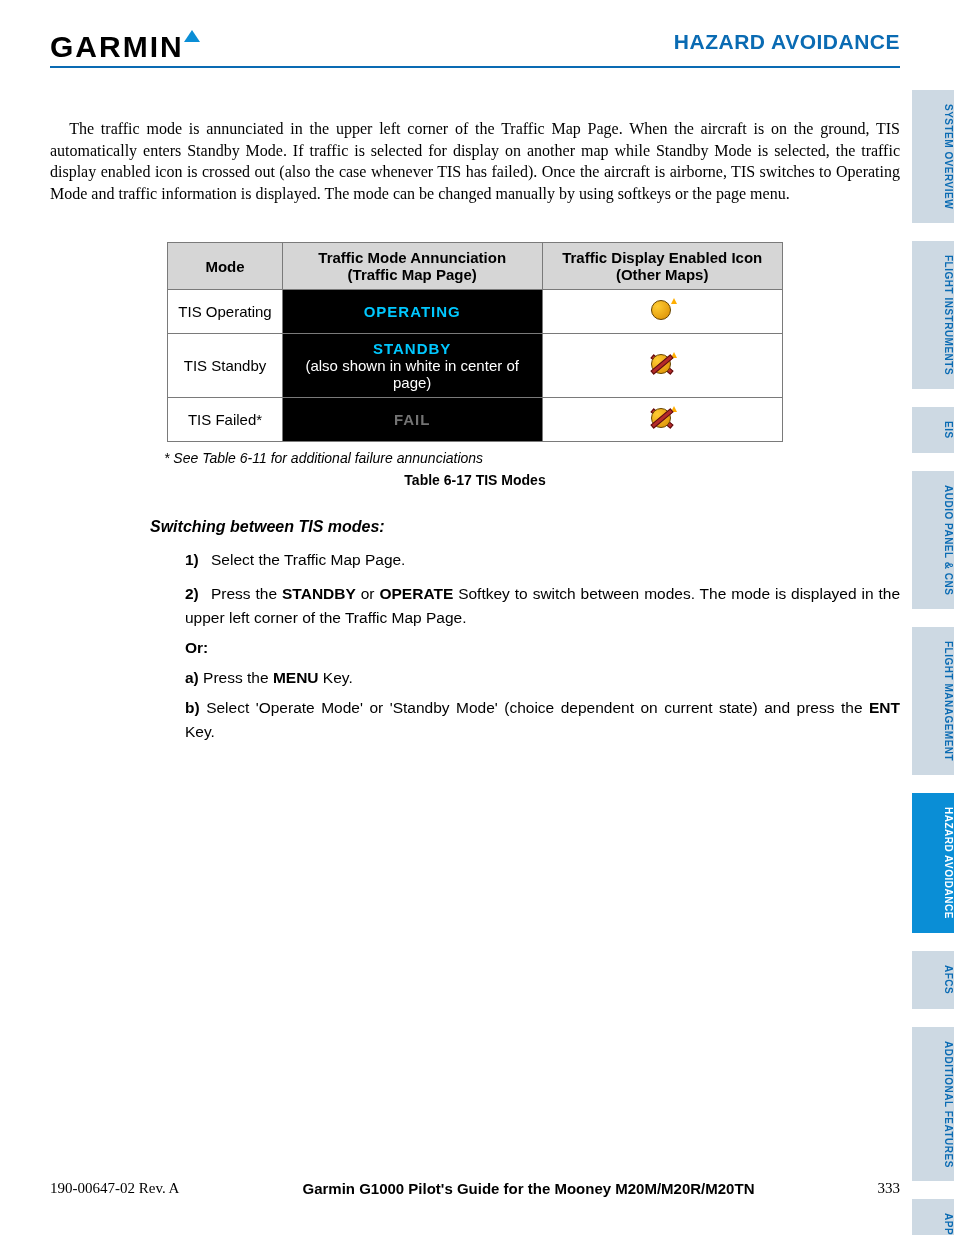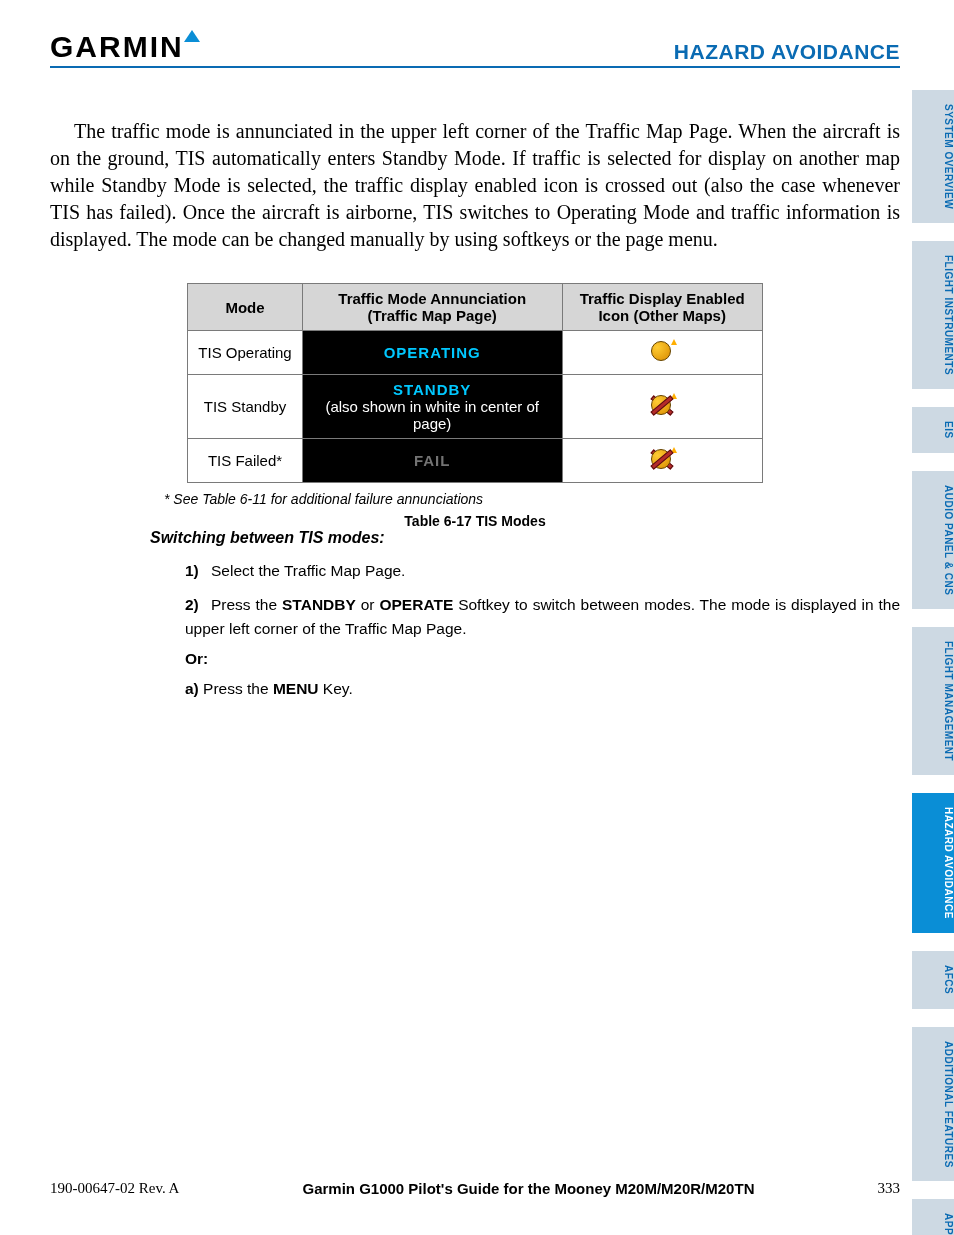--- a/index.html
+++ b/index.html
@@ -13,21 +13,21 @@
   }
   .page {
     position: absolute;
     left: 50px;
     top: 30px;
     width: 850px;
   }
   .header {
     display: flex;
     justify-content: space-between;
-    align-items: flex-end;
+    align-items: flex-start;
     border-bottom: 2px solid #0a6bb3;
     padding-bottom: 2px;
     margin-bottom: 50px;
   }
   .logo {
     font-family: Arial, sans-serif;
     font-weight: 900;
     letter-spacing: 2px;
     font-size: 30px;
     color: #000;
@@ -43,25 +43,25 @@
     margin-bottom: 2px;
   }
   .section-title {
     color: #0a6bb3;
     font-weight: 700;
     font-size: 21px;
     letter-spacing: 0.5px;
   }
   .body-text {
     font-family: "Minion Pro", Georgia, serif;
-    font-size: 20px;
+    font-size: 16px;
     line-height: 1.35;
     text-align: justify;
     text-indent: 1.2em;
-    margin-bottom: 30px;
+    margin-bottom: 38px;
   }
   table.modes {
     border-collapse: collapse;
     margin: 12px auto 8px auto;
     font-size: 15px;
     border-radius: 28px;
   }
   table.modes th, table.modes td {
     border: 1px solid #7a7a7a;
     padding: 6px 10px;
@@ -80,20 +80,21 @@
   .footnote {
     font-style: italic;
     font-size: 14px;
     margin-left: 114px;
     margin-bottom: 6px;
   }
   .table-caption {
     text-align: center;
     font-weight: 700;
     font-size: 14px;
+    margin-bottom: 30px;
   }
   .proc-head {
     font-weight: 700;
     font-size: 16px;
     margin: 0 0 12px 100px;
     font-style: italic;
   }
   ol.steps {
     list-style: none;
     margin-left: 135px;
@@ -181,21 +182,21 @@
     <div class="section-title">HAZARD AVOIDANCE</div>
   </div>
 
   <p class="body-text">The traffic mode is annunciated in the upper left corner of the Traffic Map Page.  When the aircraft is on the ground, TIS automatically enters Standby Mode. If traffic is selected for display on another map while Standby Mode is selected, the traffic display enabled icon is crossed out (also the case whenever TIS has failed).  Once the aircraft is airborne, TIS switches to Operating Mode and traffic information is displayed.  The mode can be changed manually by using softkeys or the page menu.</p>
 
   <table class="modes">
     <tbody>
         <tr>
       <th>Mode</th>
       <th style="width:260px">Traffic Mode Annunciation (Traffic Map Page)</th>
-      <th style="width:200px">Traffic Display Enabled Icon (Other Maps)</th>
+      <th style="width:240px">Traffic Display Enabled Icon (Other Maps)</th>
     </tr>
     <tr>
       <td class="left">TIS Operating</td>
       <td class="black">
         <span class="ann-cyan">OPERATING</span>
       </td>
       <td><span class="ticon"><span class="ball"></span><span class="arrow"></span></span></td>
     </tr>
     <tr>
       <td class="left">TIS Standby</td>
@@ -220,20 +221,21 @@
 
   <div class="proc-head">Switching between TIS modes:</div>
   <ol class="steps">
     <li>
       <span class="num">1)</span><span class="content">Select the Traffic Map Page.</span>
     </li>
     <li>
       <span class="num">2)</span><span class="content"><span>Press the </span><b>STANDBY</b><span> or </span><b>OPERATE</b><span> Softkey to switch between modes.  The mode is displayed in the upper left corner of the Traffic Map Page.</span></span>
       <div class="or"><span>Or</span>:</div>
       <div class="sub"><span class="lbl">a)</span><span> Press the </span><b>MENU</b><span> Key.</span></div>
+      <div class="sub"><span class="lbl">b)</span><span> Select 'Operate Mode' or 'Standby Mode' (choice dependent on current state) and press the </span><b>ENT</b><span> Key.</span></div>
     </li>
   </ol>
 
 </div>
 
 <div class="footer">
   <span class="doc">190-00647-02  Rev. A</span>
   <span class="title">Garmin G1000 Pilot's Guide for the Mooney M20M/M20R/M20TN</span>
   <span class="pg">333</span>
 </div>

